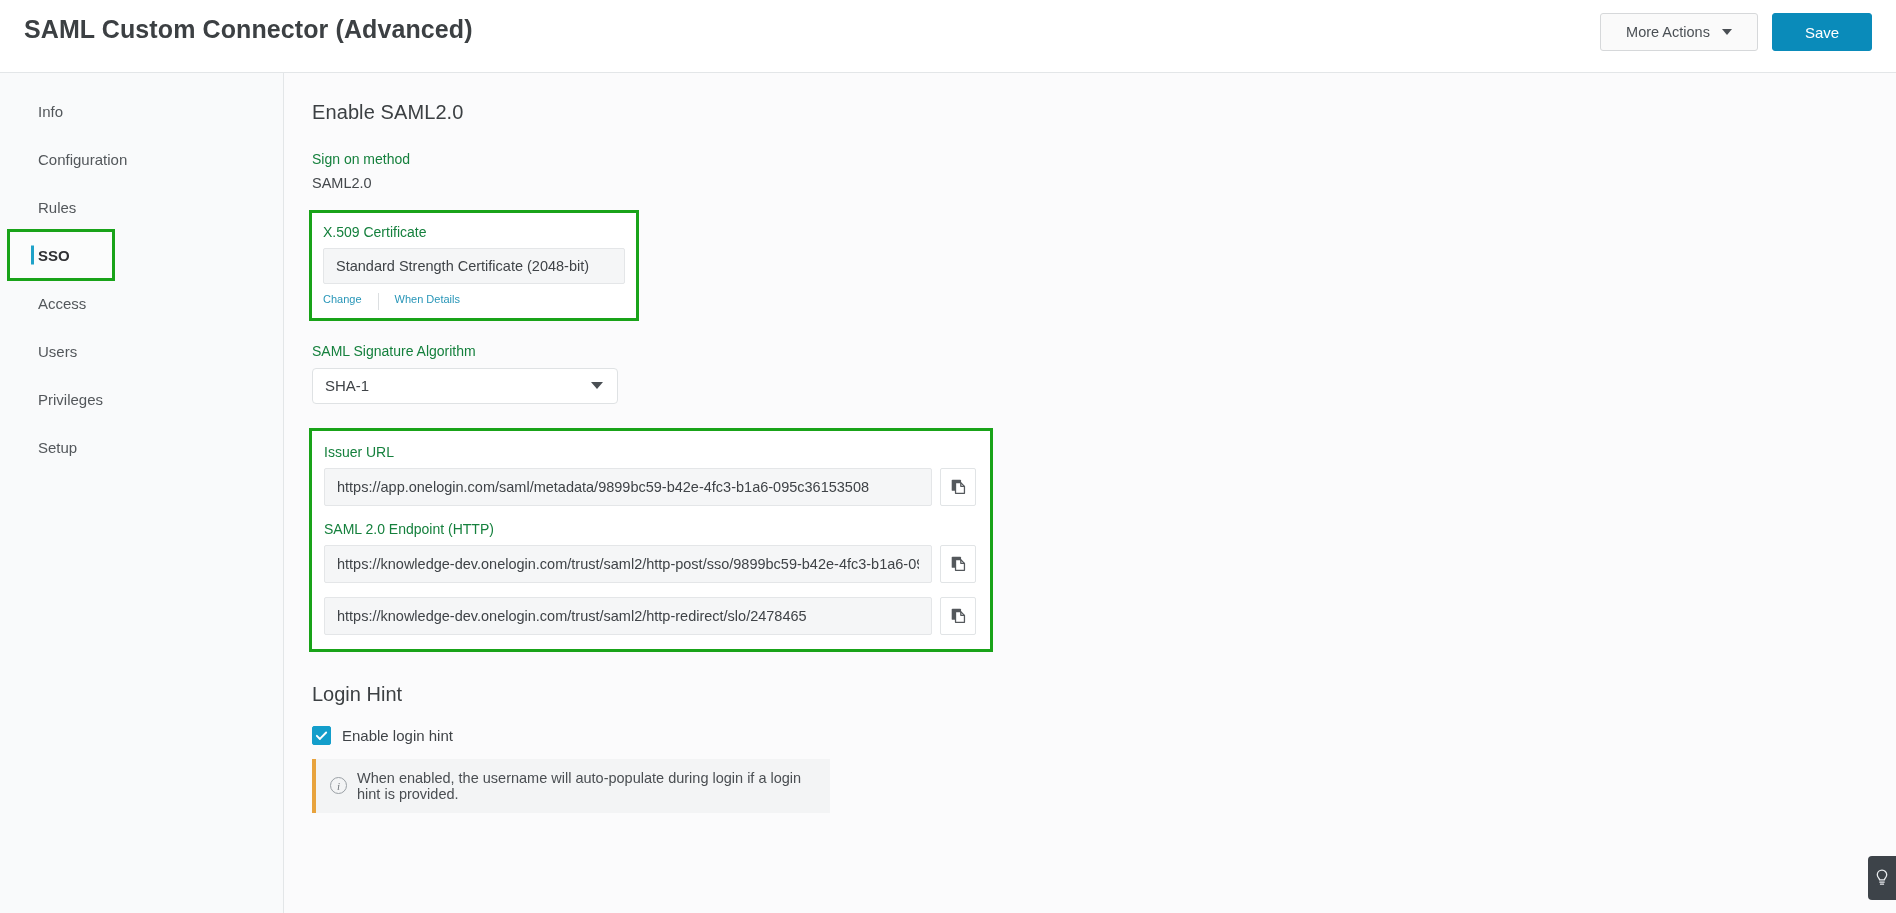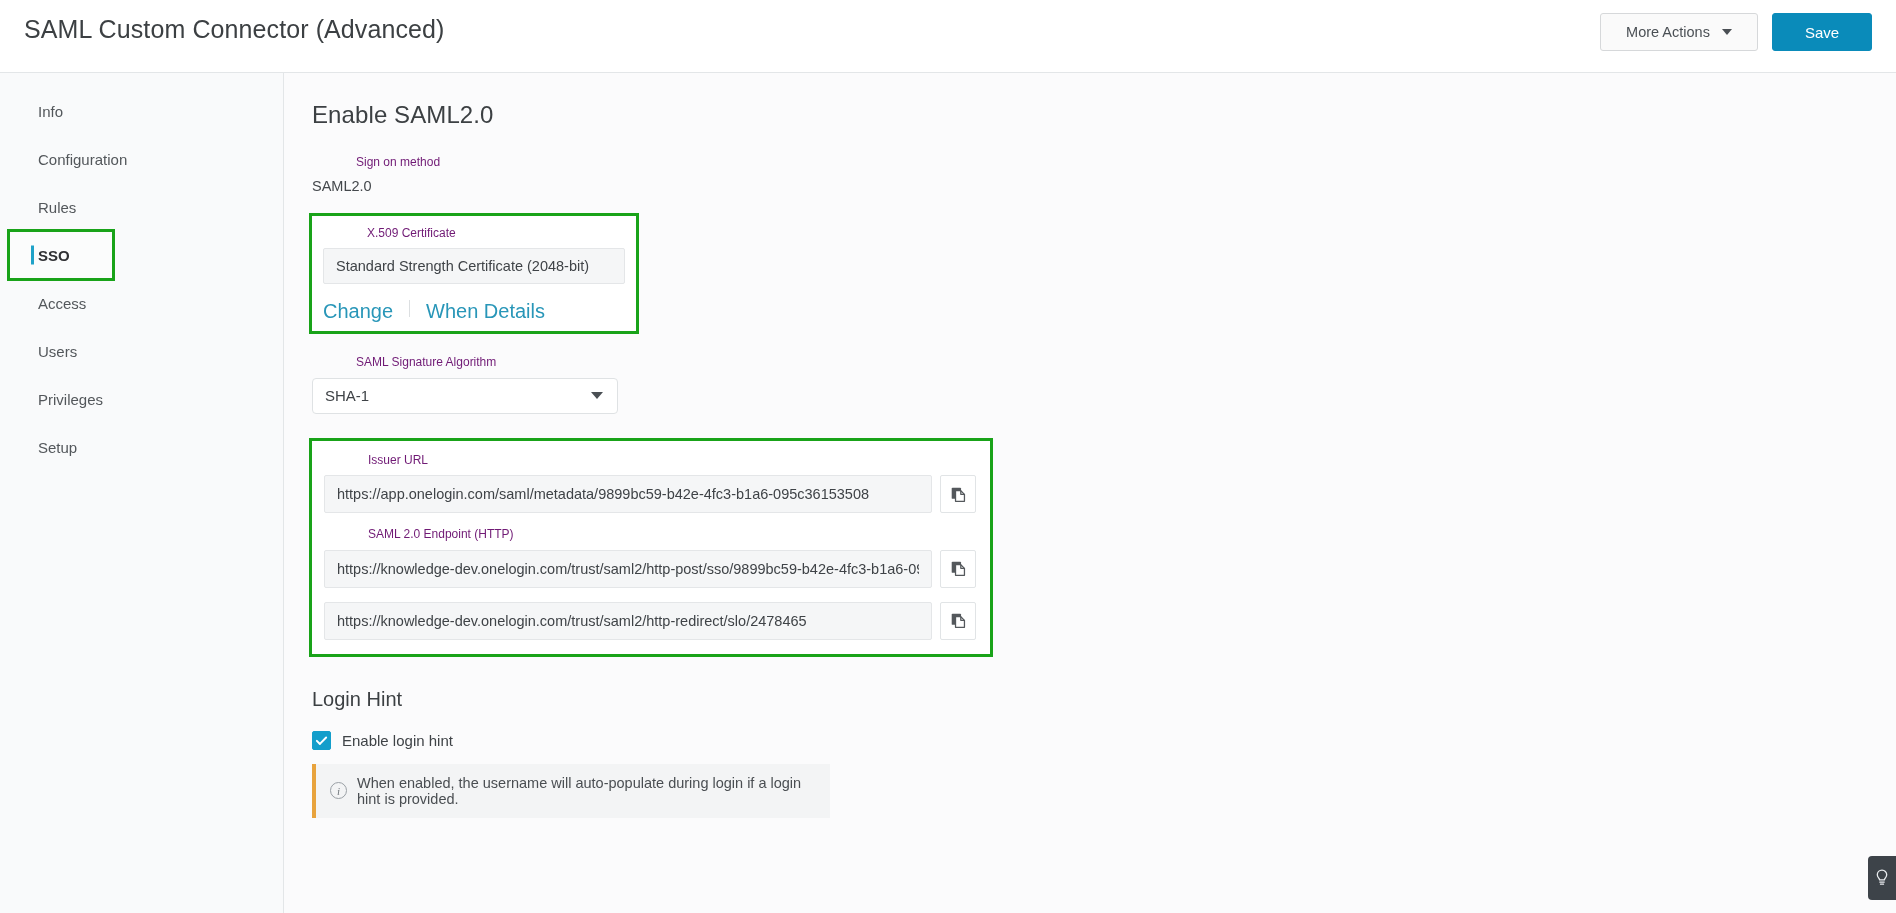--- a/index.html
+++ b/index.html
@@ -30,21 +30,21 @@
     font-size: 14.5px;
     color: #2896b8;
     line-height: 1.35;
     letter-spacing: .1px;
   }
   .breadcrumb-link { color: #2896b8; text-decoration: none; cursor: pointer; }
   .breadcrumb-sep { color: #2896b8; }
   .page-title {
     font-size: 25px;
     color: #3c4043;
-    font-weight: 400;
+    font-weight: 700;
     line-height: 1.3;
     margin-top: 3px;
     letter-spacing: .1px;
   }
   .header-actions {
     position: absolute;
     right: 24px;
     top: 13px;
     display: flex;
     align-items: center;
@@ -133,32 +133,31 @@
 
   
   .content {
     flex: 1;
     background: #fbfbfc;
     padding: 28px 0 0 28px;
     overflow: hidden;
     position: relative;
   }
   .section-title {
-    font-size: 24px;
+    font-size: 20px;
     color: #3c4043;
     font-weight: 400;
     margin: 0 0 26px 0;
     letter-spacing: .1px;
   }
   .field-label {
-    font-size: 12px;
-    color: #701a75;
+    font-size: 14px;
+    color: #15803d;
     margin-bottom: 7px;
     line-height: 1.3;
-    margin-left: 44px;
   }
   .static-value {
     font-size: 14.5px;
     color: #44484c;
     margin-bottom: 22px;
   }
 
   
   .ro-field {
     background: #f5f6f7;
@@ -184,22 +183,22 @@
   .hl-box { outline: 3px solid #19a319; background: #ffffff; }
 
   .cert-group {
     width: 324px;
     padding: 10px 11px 8px 11px;
     margin-bottom: 24px;
   }
   .cert-field { width: 302px; }
   .cert-links {
     display: flex;
-    margin-top: 16px;
-    font-size: 20px;
+    margin-top: 9px;
+    font-size: 11px;
   }
   .cert-links a {
     color: #2896b8;
     text-decoration: none;
     cursor: pointer;
   }
   .cert-links .divider {
     width: 1px;
     height: 17px;
     background: #dcdfe1;

